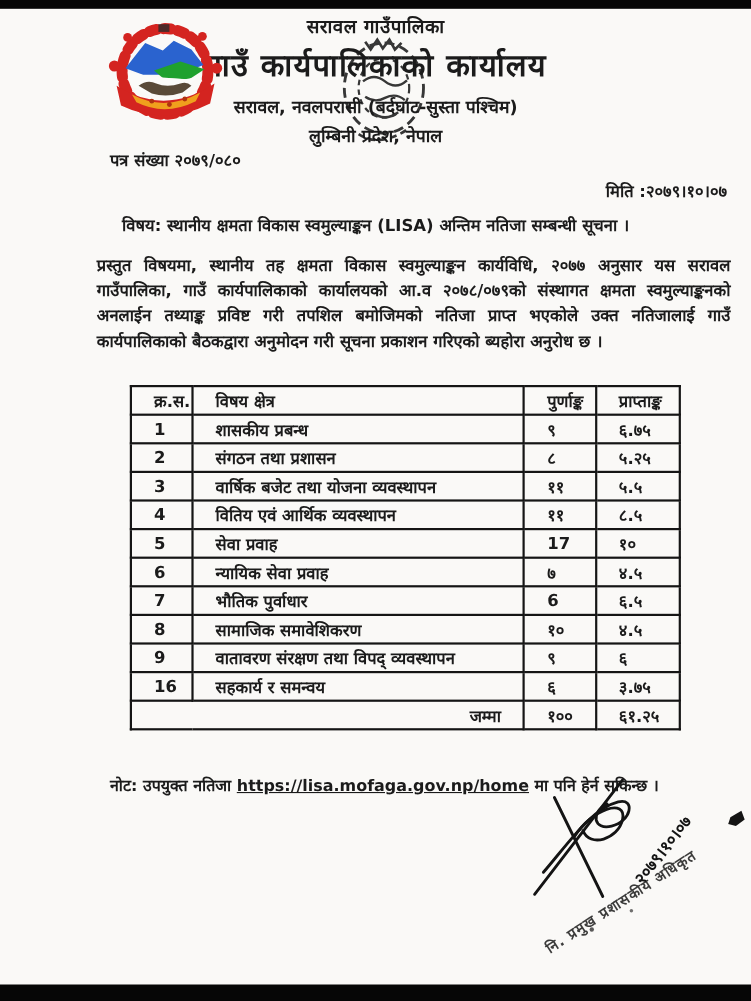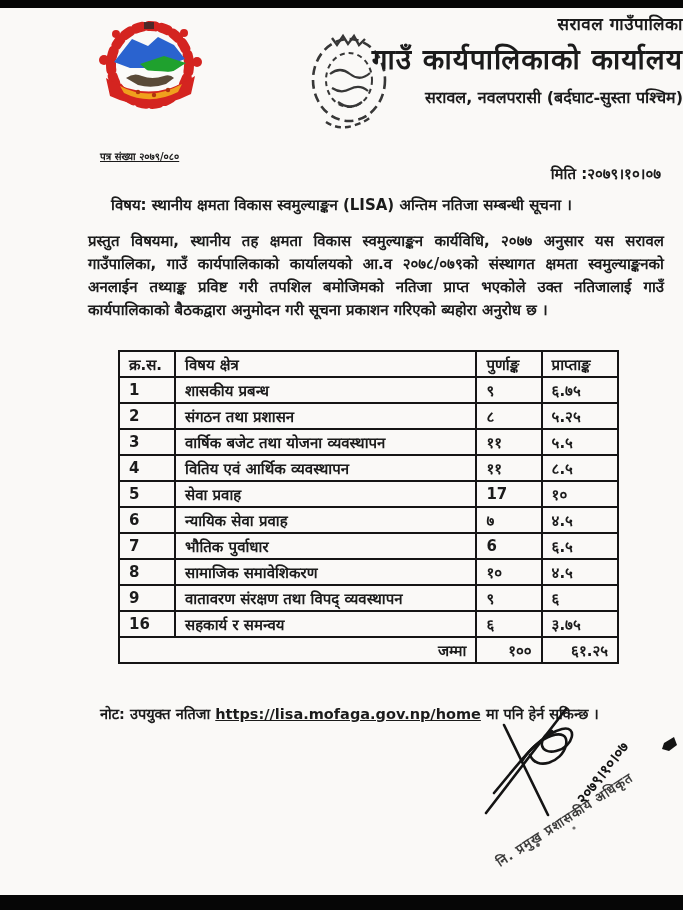--- a/index.html
+++ b/index.html
@@ -8,41 +8,41 @@
     position:relative; width:683px; height:910px;
     background:#faf9f7; overflow:hidden;
     font-family:"DejaVu Sans", sans-serif;
     color:#1b1b1b;
   }
   .scan-bar { position:absolute; left:0; width:683px; background:#060606; }
   .bar-top { top:0; height:8px; }
   .bar-bottom { top:895px; height:15px; }
 
   
-  .letterhead { position:absolute; top:12px; left:0; width:683px; text-align:right; }
+  .letterhead { position:absolute; top:12px; left:0; width:683px; text-align:center; }
   .muni-name { font-size:17px; font-weight:bold; letter-spacing:.5px; }
   .office-title { font-size:28px; font-weight:bold; margin-top:4px; letter-spacing:1px; }
   .addr-line { font-size:16px; font-weight:bold; margin-top:9px; }
   .prov-line { font-size:16px; font-weight:bold; margin-top:4px; }
   .logo { position:absolute; top:18px; left:92px; }
   .header-stamp { position:absolute; top:30px; left:302px; opacity:.88; }
 
   
-  .ref-no { position:absolute; top:149px; left:100px; font-size:10px; font-weight:bold;text-decoration:underline; }
+  .ref-no { position:absolute; top:135px; left:100px; font-size:15px; font-weight:bold; }
   .date-line { position:absolute; top:163px; right:22px; font-size:15px; font-weight:bold; }
   .subject { position:absolute; top:194px; left:0; width:683px; text-align:center;
              font-size:15px; font-weight:bold; }
   .body-par { position:absolute; top:230px; left:88px; width:576px;
               font-size:15px; font-weight:bold; line-height:23px; text-align:justify; }
 
   
   .score-table { position:absolute; top:350px; left:118px; width:501px;
                  border-collapse:collapse; table-layout:fixed; }
   .score-table td { border:2px solid #151515; font-size:15px; font-weight:bold;
-                    padding:2px 9px; height:25px; vertical-align:middle; }
+                    padding:2px 20px; height:25px; vertical-align:middle; }
   .col-sn   { width:55px; }
   .col-sub  { width:296px; }
   .col-full { width:64px; }
   .col-got  { width:75px;margin-top:12px; }
   .score-table td.sn { font-family:"DejaVu Sans", sans-serif; }
   .total-label-cell { text-align:right; padding-right:9px; }
   .num-right { text-align:right; padding-right:12px; }
 
   
   .note-line { position:absolute; top:703px; left:100px; font-size:14.5px; font-weight:bold; }
@@ -56,20 +56,21 @@
 
 <div class="page">
 
   <div class="scan-bar bar-top"></div>
   <div class="scan-bar bar-bottom"></div>
 
   <div class="letterhead">
     <div class="muni-name">सरावल गाउँपालिका</div>
     <div class="office-title">गाउँ कार्यपालिकाको कार्यालय</div>
     <div class="addr-line">सरावल, नवलपरासी (बर्दघाट-सुस्ता पश्चिम)</div>
+    <div class="prov-line">लुम्बिनी प्रदेश, नेपाल</div>
   </div>
 
   <svg class="logo" width="118" height="96" viewBox="0 0 118 96">
 
     <circle cx="58" cy="47" r="39" fill="none" stroke="#d42420" stroke-width="10" stroke-dasharray="7 6" stroke-linecap="round"></circle>
     <circle cx="12" cy="42" r="5" fill="#d42420"></circle>
     <circle cx="105" cy="44" r="5" fill="#d42420"></circle>
     <circle cx="24" cy="16" r="4" fill="#d42420"></circle>
     <circle cx="92" cy="15" r="4" fill="#d42420"></circle>
     <rect x="52" y="4" width="10" height="7" fill="#2b2b2b" opacity=".8"></rect>

